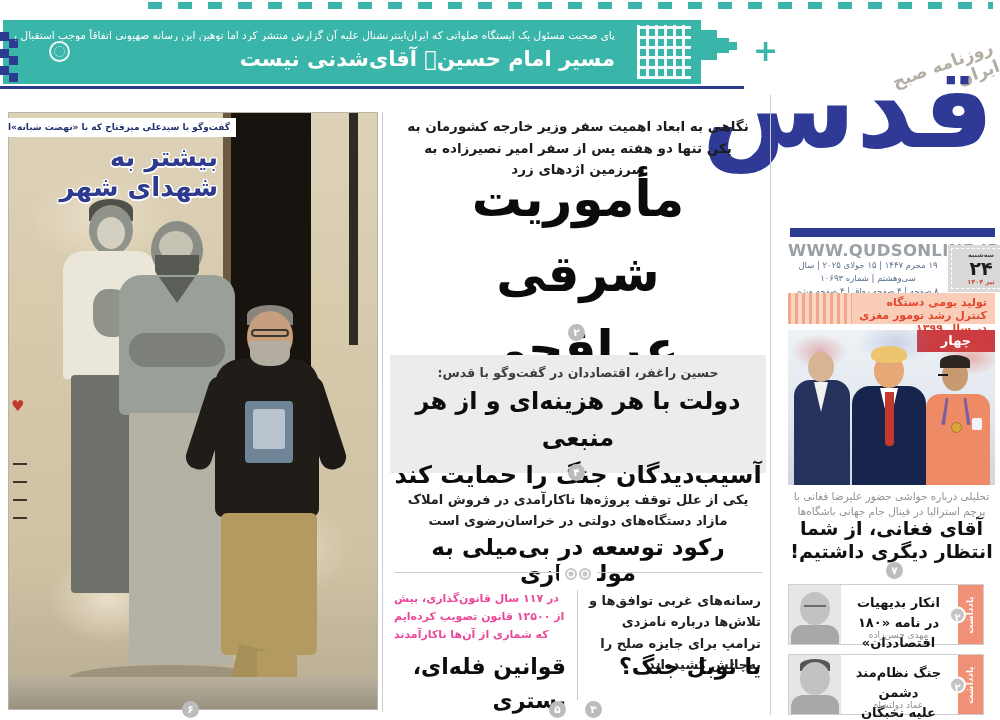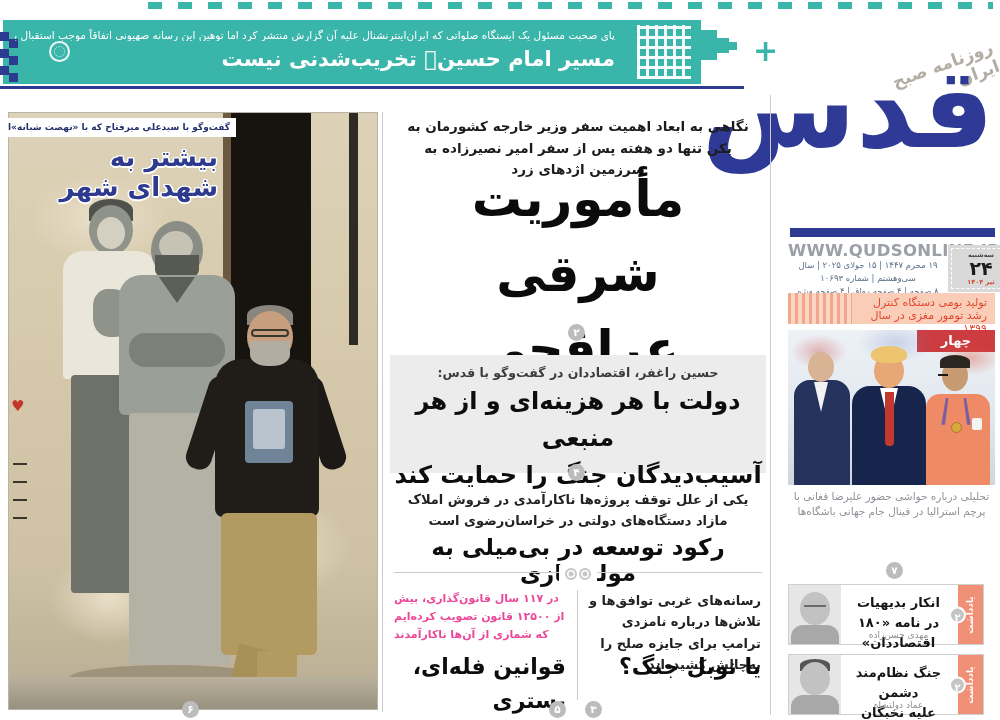--- a/index.html
+++ b/index.html
@@ -42,21 +42,21 @@
   .datebox{left:948px;top:245px;width:66px;height:47px;background:#d9d9d9;}
   .datebox-inner{position:absolute;inset:3px;border:1.5px dashed #fff;display:flex;flex-direction:column;
     align-items:center;justify-content:center;}
   .d-weekday{font-size:6.5px;color:#444;font-weight:700;}
   .d-day{font-size:19px;font-weight:900;color:#1c1c1c;line-height:1.05;}
   .d-month{font-size:6.5px;color:#cf4a2e;font-weight:700;}
   .promo{left:788px;top:293px;width:207px;height:31px;background:#f9cdb8;}
   .promo-stripes{position:absolute;left:0;top:0;width:64px;height:100%;
     background:repeating-linear-gradient(90deg,#f2a78b 0 3px,#fbd6c4 3px 7px);}
   .promo-text{position:absolute;right:8px;top:3px;width:132px;text-align:right;font-size:11px;
-    font-weight:400;color:#e2472e;line-height:1.2;}
+    font-weight:700;color:#e2472e;line-height:1.2;}
 
   
   .fifa-photo{left:788px;top:330px;width:207px;height:155px;overflow:hidden;
     background:linear-gradient(180deg,#eef2f6 0%,#e0e7ee 55%,#cfd6dc 100%);}
   .crowd{position:absolute;inset:0;background:
     radial-gradient(40px 25px at 15% 14%,rgba(200,60,60,.35),transparent 70%),
     radial-gradient(55px 30px at 52% 8%,rgba(120,140,200,.30),transparent 70%),
     radial-gradient(45px 25px at 88% 18%,rgba(220,80,60,.40),transparent 70%);}
   .fig{position:absolute;}
   .head{border-radius:50%;}
@@ -177,21 +177,21 @@
 </head>
 <body>
 
 <div id="page">
 
   <div class="abs top-dashes"></div>
   <div class="abs teal-bar">
     <div class="pixels"></div>
     <div class="stamp"></div>
     <div class="ticker">پای صحبت مسئول یک ایستگاه صلواتی که ایران‌اینترنشنال علیه آن گزارش منتشر کرد اما توهین این رسانه صهیونی اتفاقاً موجب استقبال بیشتر مردم از ایستگاه شد</div>
-    <div class="bar-title">مسیر امام حسینؑ تخریب‌شدنی نیست</div>
+    <div class="bar-title">مسیر امام حسینؑ آقای‌شدنی نیست</div>
     <div class="kufic"></div>
   </div>
   <div class="abs step s1"></div>
   <div class="abs step s2"></div>
   <div class="abs step s3"></div>
   <div class="abs navy-rule"></div>
 
   <div class="abs plus-glyph">+</div>
   <div class="abs tagline">روزنامه صبح ایران</div>
   <div class="abs logo">قدس</div>
@@ -227,20 +227,24 @@
     <div class="fig ref-torso"></div>
     <div class="fig ref-head head"></div>
     <div class="fig ref-hair"></div>
     <div class="fig ref-mic"></div>
     <div class="fig ref-lanyard"></div>
     <div class="fig ref-medal"></div>
     <div class="fig ref-badge"></div>
     <div class="ribbon">چهار</div>
   </div>
   <div class="abs fifa-kicker">تحلیلی درباره حواشی حضور علیرضا فغانی با پرچم استرالیا در فینال جام جهانی باشگاه‌ها</div>
+  <div class="abs fifa-head">
+    <span style="display:block">آقای فغانی، از شما</span>
+    <span style="display:block">انتظار دیگری داشتیم!</span>
+  </div>
   <div class="pnum" style="left:886px;top:562px;">۷</div>
 
   <div class="abs note-card nc1">
     <div class="card-photo">
       <div class="ph-head"></div>
         <div class="ph-glasses"></div>
         <div class="ph-body"></div>
     </div>
     <div class="card-title">
       <span style="display:block">انکار بدیهیات</span>

